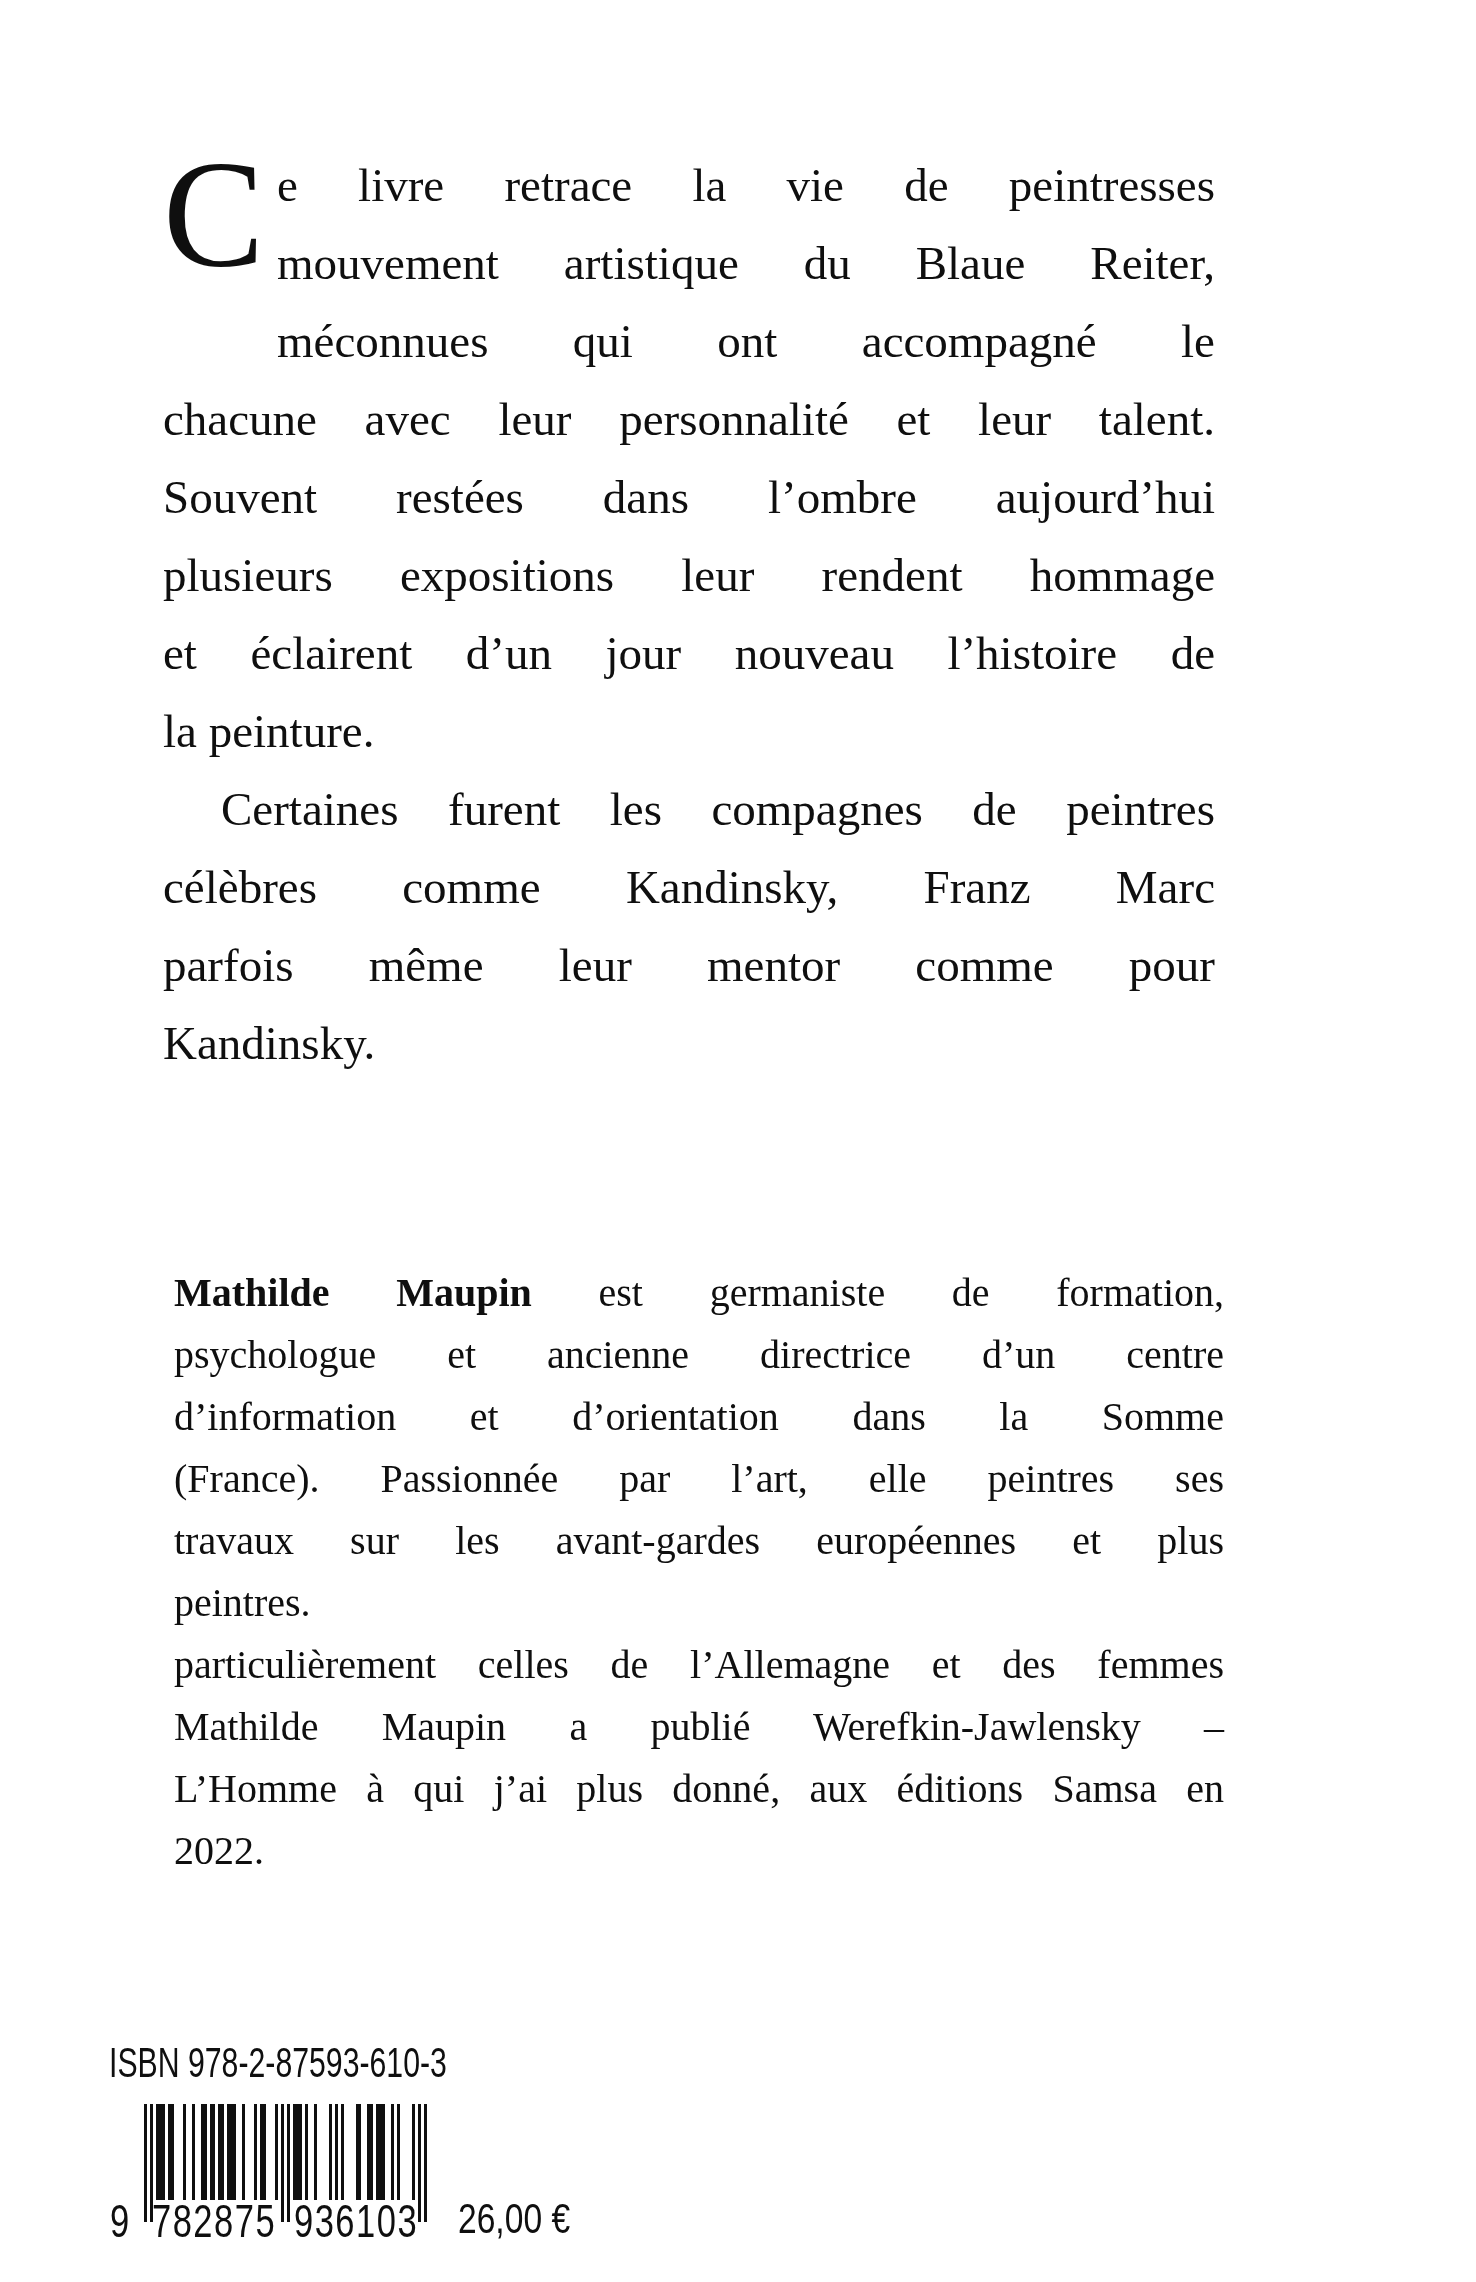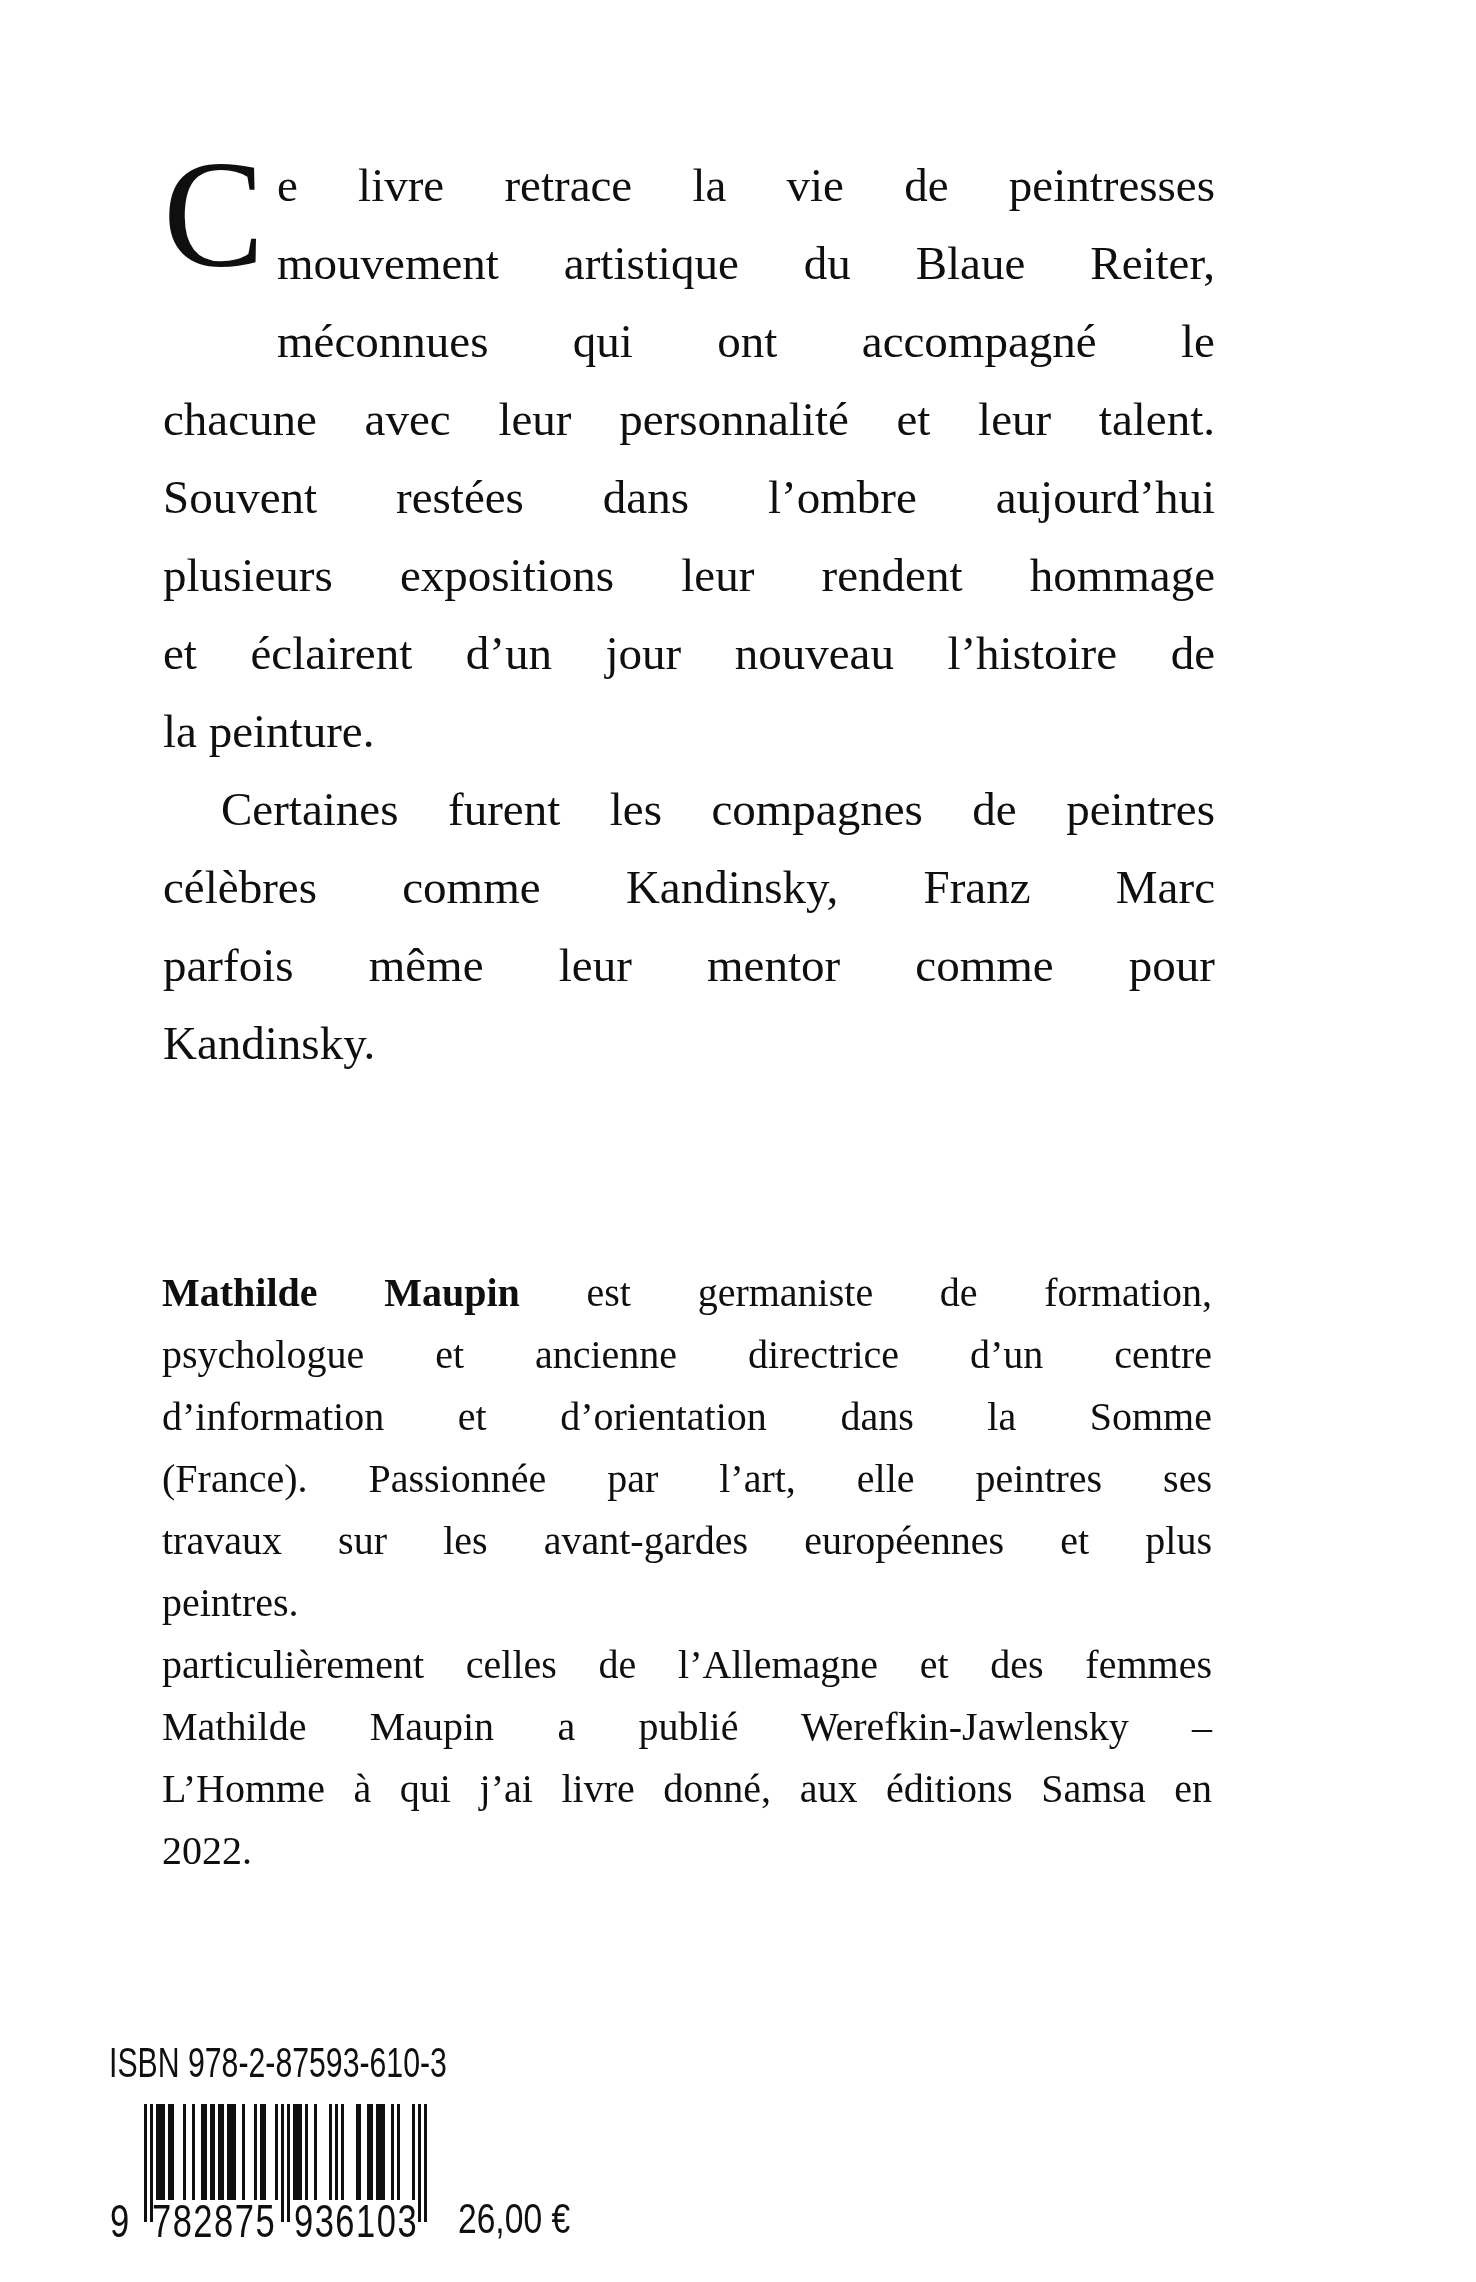--- a/index.html
+++ b/index.html
@@ -24,21 +24,21 @@
   .ln.last{text-align-last:left;}
   .ln.indent{text-indent:58px;}
   .dropcap{
     float:left;
     width:104px;height:150px;
     margin:8px 10px 0 0;
     font-size:152px;line-height:122px;
   }
   
   .bio{
-    position:absolute;left:162px;top:1262px;width:1050px;
+    position:absolute;left:174px;top:1262px;width:1050px;
     font-size:40px;
   }
   .bio .ln{line-height:62px;}
   .b{font-weight:bold;}
   .i{}
   
   .footer-text{
     position:absolute;
     font-family:"Liberation Sans","DejaVu Sans",sans-serif;
     line-height:1;white-space:nowrap;
@@ -92,21 +92,21 @@
 
   <div class="bio">
     <div class="ln"><span class="b">Mathilde Maupin</span><span> est germaniste de formation,</span></div>
     <div class="ln">psychologue et ancienne directrice d’un centre</div>
     <div class="ln">d’information et d’orientation dans la Somme</div>
     <div class="ln">(France). Passionnée par l’art, elle peintres ses</div>
     <div class="ln">travaux sur les avant-gardes européennes et plus</div>
     <div class="ln last">peintres.</div>
     <div class="ln">particulièrement celles de l’Allemagne et des femmes</div>
     <div class="ln"><span>Mathilde Maupin a publié </span><span class="i">Werefkin-Jawlensky –</span></div>
-    <div class="ln"><span class="i">L’Homme à qui j’ai livre donné</span><span>, aux éditions Samsa en</span></div>
+    <div class="ln"><span class="i">L’Homme à qui j’ai plus donné</span><span>, aux éditions Samsa en</span></div>
     <div class="ln last">2022.</div>
   </div>
 
   <div class="footer-text isbn">ISBN 978-2-87593-610-3</div>
 
   <div class="barcode">
     <div>
         <div class="bar" style="left: 0px; width: 2.98px; height: 118px; background: rgb(15, 15, 15);"></div>
         <div class="bar" style="left: 5.96px; width: 2.98px; height: 118px; background: rgb(15, 15, 15);"></div>
         <div class="bar" style="left: 11.92px; width: 8.94px; height: 96px; background: rgb(15, 15, 15);"></div>

